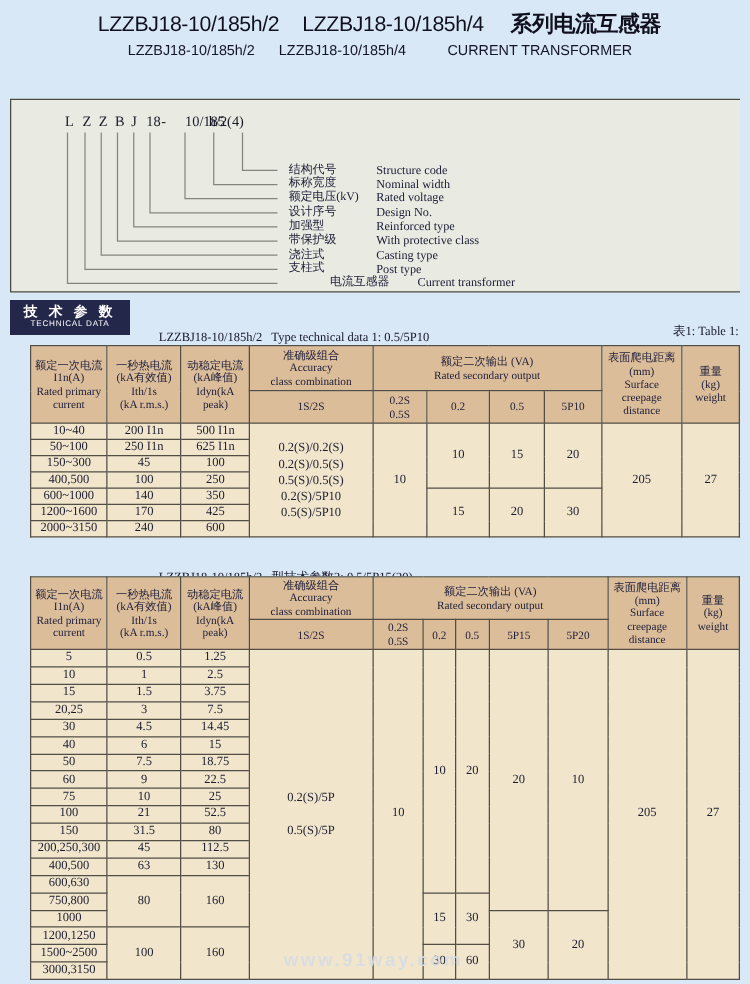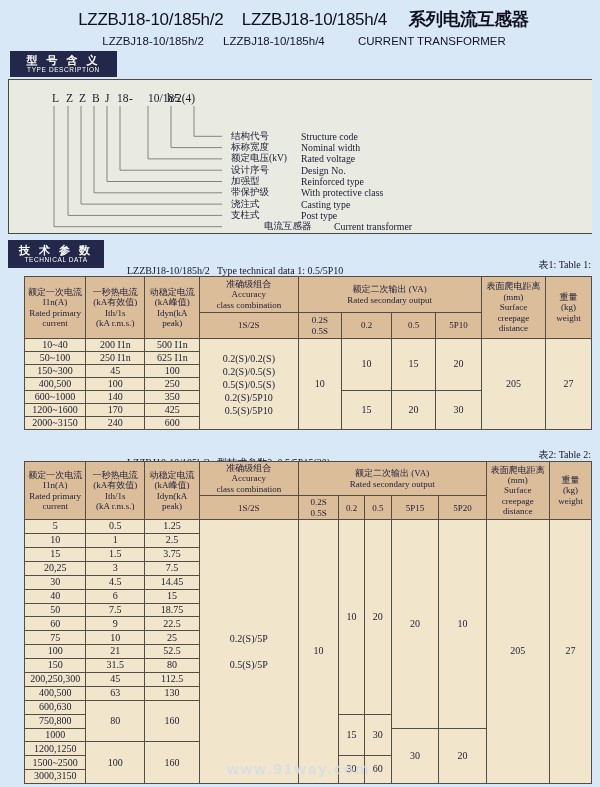--- a/index.html
+++ b/index.html
@@ -76,24 +76,20 @@
       <span class="model">LZZBJ18-10/185h/4</span>
       <span class="series">系列电流互感器</span>
     </div>
     <div class="title-line2">
       <span class="model">LZZBJ18-10/185h/2</span>
       <span class="model">LZZBJ18-10/185h/4</span>
       <span class="prod-en">CURRENT TRANSFORMER</span>
     </div>
   </div>
 
-  <div class="badge badge1">
-    <div class="badge-cn">型 号 含 义</div>
-    <div class="badge-en">TYPE DESCRIPTION</div>
-  </div>
 
   <div class="diagram" id="diagram">
     <svg id="diagram-svg" width="583" height="153">
         <polyline points="185,26 185,56.3 213,56.3" fill="none" stroke="#85857d" stroke-width="1"></polyline>
         <polyline points="162,26 162,67.6 213,67.6" fill="none" stroke="#85857d" stroke-width="1"></polyline>
         <polyline points="139,26 139,78.9 213,78.9" fill="none" stroke="#85857d" stroke-width="1"></polyline>
         <polyline points="111,26 111,90.2 213,90.2" fill="none" stroke="#85857d" stroke-width="1"></polyline>
         <polyline points="98,26 98,101.5 213,101.5" fill="none" stroke="#85857d" stroke-width="1"></polyline>
         <polyline points="85,26 85,112.8 213,112.8" fill="none" stroke="#85857d" stroke-width="1"></polyline>
         <polyline points="72,26 72,124.10000000000001 213,124.10000000000001" fill="none" stroke="#85857d" stroke-width="1"></polyline>
@@ -259,21 +255,20 @@
           <td>240</td>
           <td>600</td>
         </tr>
       </tbody>
     </table>
 
   <div class="tbl-title t2-title">
     <div>LZZBJ18-10/185h/2   型技术参数2: 0.5/5P15(20)</div>
     <div>LZZBJ18-10/185h/2   Type technical data 2: 0.5/5P15(20)</div>
   </div>
-  <div class="tbl-caption t2-caption">表2: Table 2:</div>
   <table id="table2" class="datatable t2">
       <colgroup>
         <col style="width: 62px;">
         <col style="width: 61px;">
         <col style="width: 56px;">
         <col style="width: 102px;">
         <col style="width: 42px;">
         <col style="width: 26px;">
         <col style="width: 28px;">
         <col style="width: 49px;">

